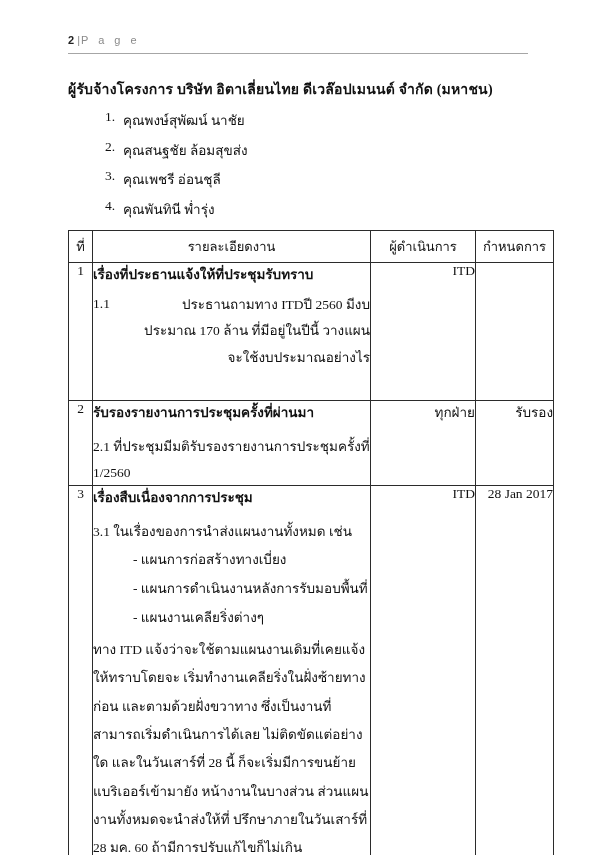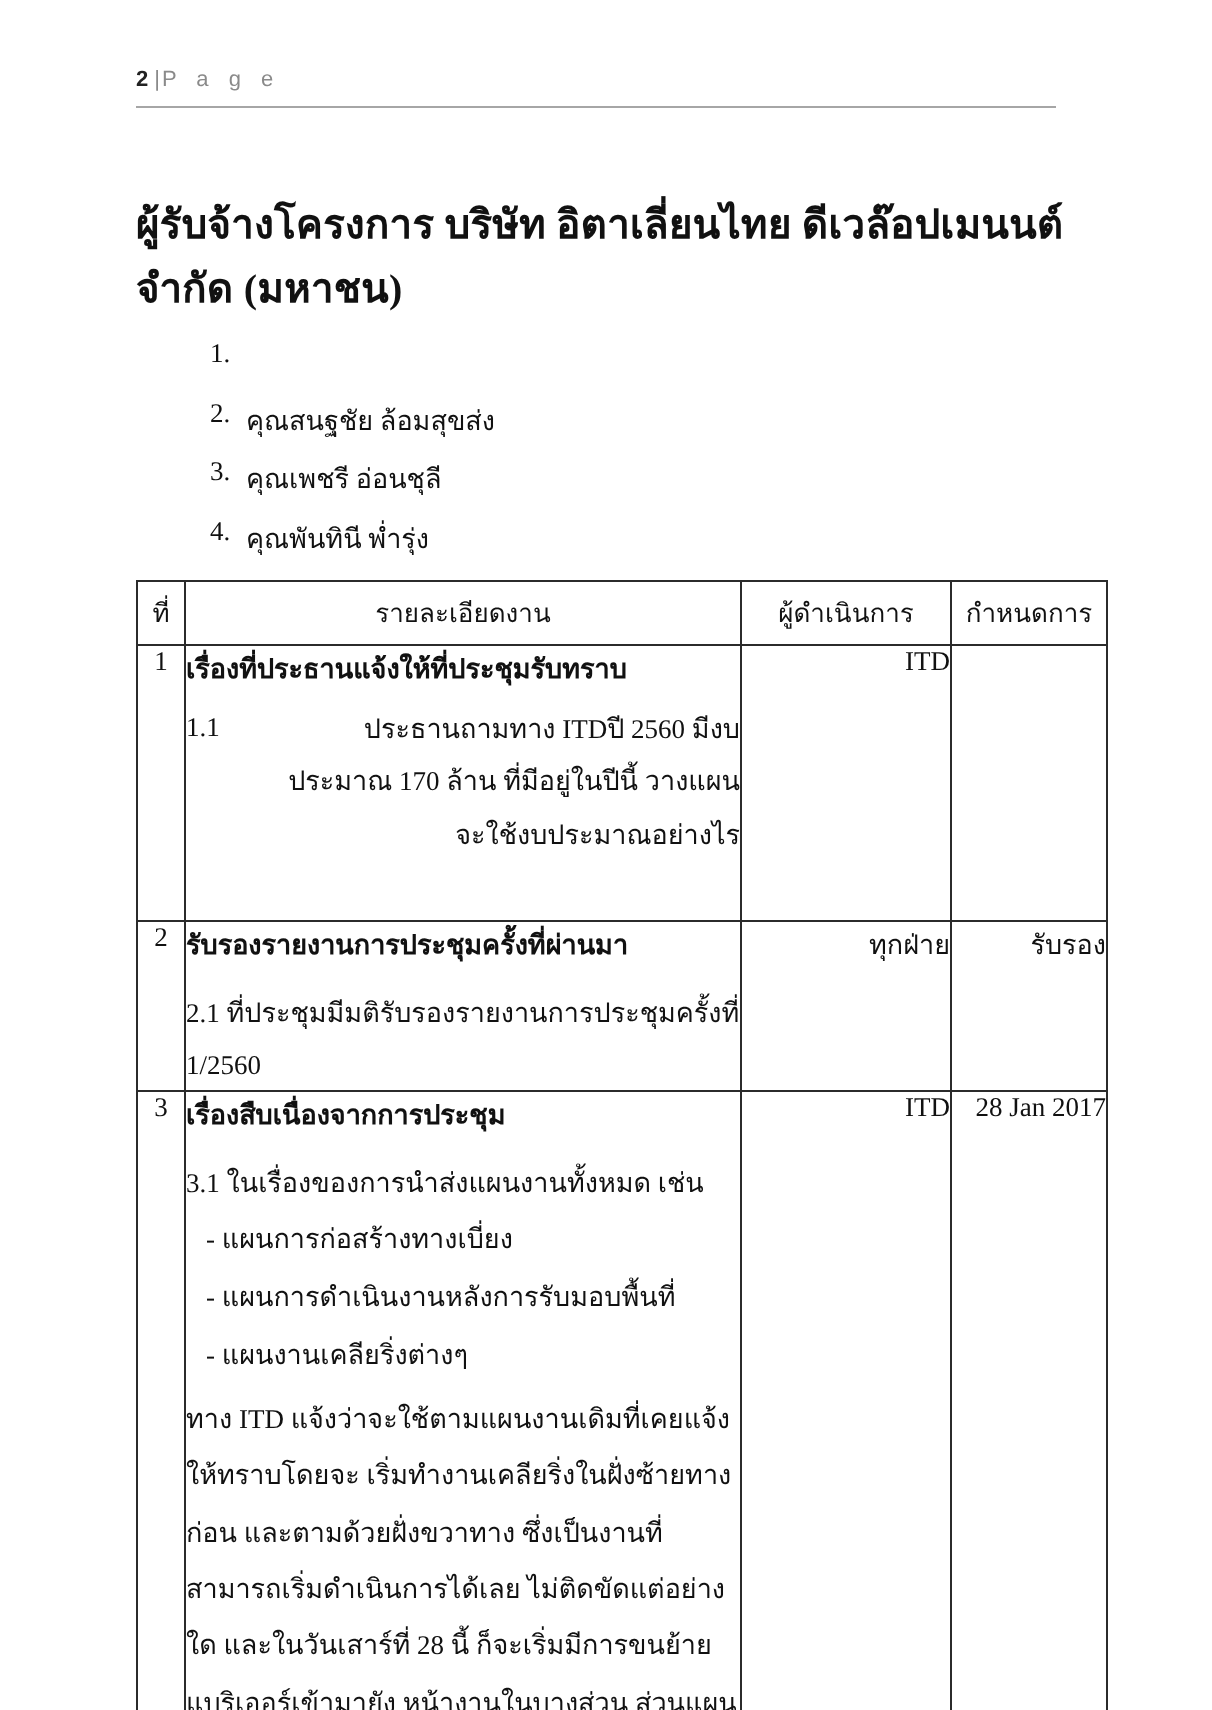--- a/index.html
+++ b/index.html
@@ -24,23 +24,23 @@
     padding-bottom: 7px;
     border-bottom: 1.5px solid #a6a6a6;
     width: 460px;
   }
   .page-num { font-weight: bold; color: #222; letter-spacing: 2px; }
   .page-sep { color: #8a8a8a; margin: 0 1px; }
   .page-word { color: #8a8a8a; letter-spacing: 3.5px; }
 
   
   .doc-title {
-    margin-top: 42px;
+    margin-top: 24px;
     font-weight: bold;
-    font-size: 20px;
+    font-size: 14px;
     letter-spacing: 0.2px;
   }
 
   
   .attendees { margin-top: 9px; }
   .attendee { display: flex; margin-left: 37px; height: 29.5px; align-items: flex-start; font-size: 13.5px; }
   .attendee .num { width: 18px; }
   .attendee .nm { }
 
   
@@ -69,21 +69,21 @@
   }
   td.no-cell { text-align: center; padding-top: 7px; font-weight: bold; font-size: 13px; }
   td.detail-cell { padding: 6px 8px 0 9px; }
   td.op-cell, td.sch-cell { padding-left: 9px; box-sizing: border-box; text-align: right; }
 
   .row-heading { font-weight: bold; margin-bottom: 11px; }
   .item-line { display: flex; }
   .item-no { width: 43px; flex: 0 0 43px; }
   .item-text { flex: 1; line-height: 1.95; margin-top: -4px; text-align: right; }
   .plain-line { line-height: 1.9; }
-  .bullet { margin-left: 10px; line-height: 2.15; }
+  .bullet { margin-left: 40px; line-height: 2.15; }
   .para { line-height: 2.1; margin-top: 4px; }
 
   .h-row1 { height: 138px; }
   .h-row2 { height: 82px; }
   .h-row3 { height: 362px; }
 
   .pt-r1 { padding-top: 39px; }
   .pt-r2 { padding-top: 36px; margin-top: 28px; }
   .pt-r3 { padding-top: 126px; }
 </style>
@@ -96,20 +96,21 @@
     <span class="page-num">2</span>
     <span class="page-sep">|</span>
     <span class="page-word">P a g e</span>
   </div>
 
   <div class="doc-title">ผู้รับจ้างโครงการ บริษัท อิตาเลี่ยนไทย ดีเวล๊อปเมนนต์ จำกัด (มหาชน)</div>
 
   <div class="attendees">
     <div class="attendee">
       <span class="num">1.</span>
+      <span class="nm">คุณพงษ์สุพัฒน์ นาชัย</span>
     </div>
     <div class="attendee">
       <span class="num">2.</span>
       <span class="nm">คุณสนฐชัย  ล้อมสุขส่ง</span>
     </div>
     <div class="attendee">
       <span class="num">3.</span>
       <span class="nm">คุณเพชรี  อ่อนชุลี</span>
     </div>
     <div class="attendee">

